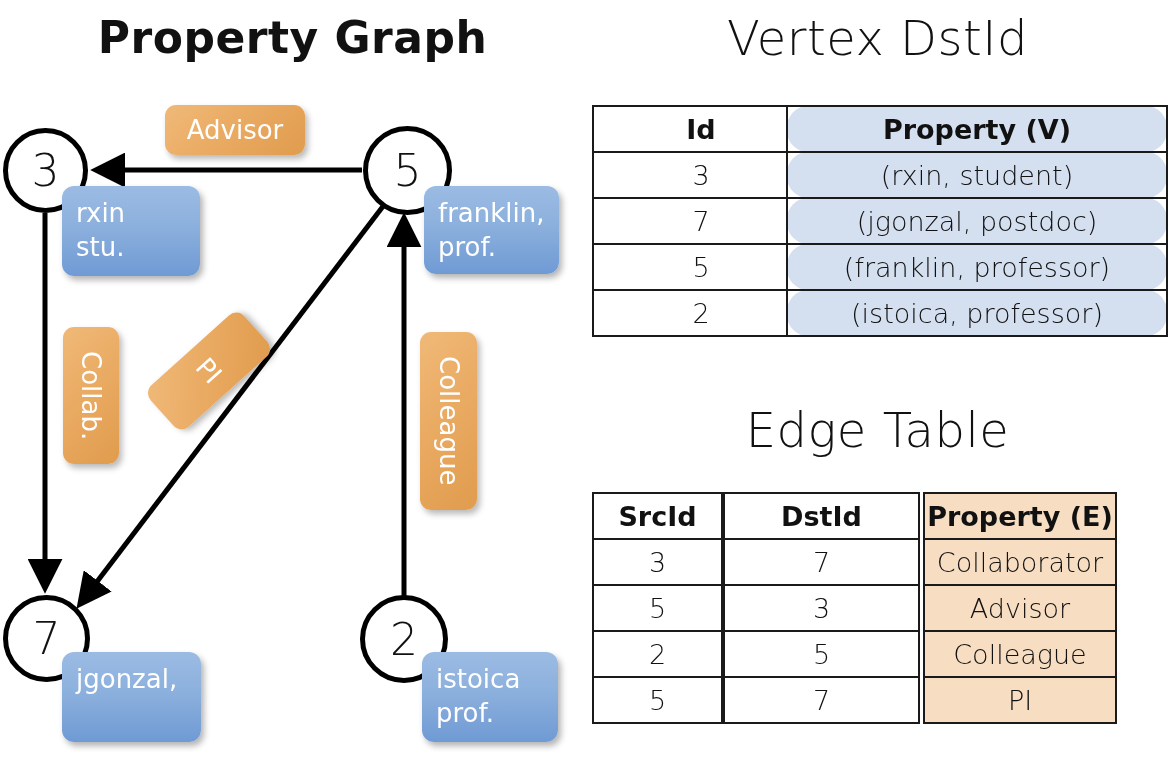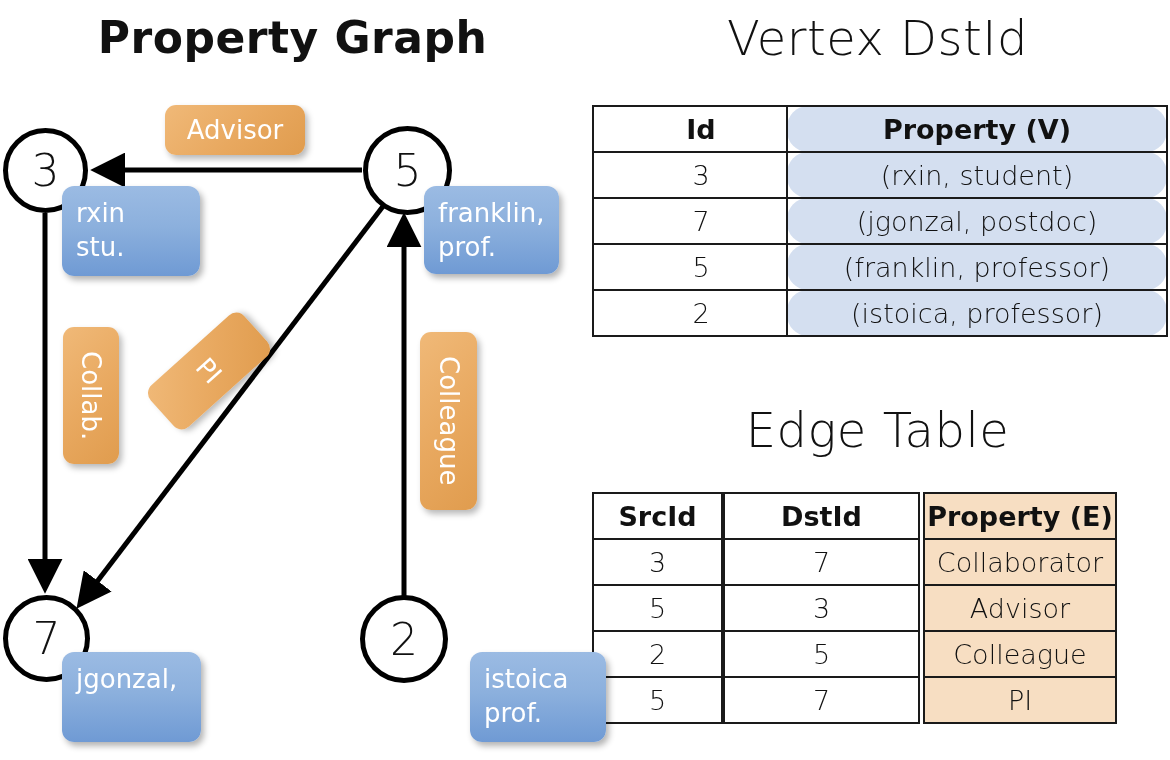--- a/index.html
+++ b/index.html
@@ -134,21 +134,21 @@
 
     <div class="prop-box" style="left:424px;top:186px;width:135px;height:88px;">
       <span>franklin,</span>
       <span>prof.</span>
     </div>
 
     <div class="prop-box" style="left:62px;top:652px;width:139px;height:90px;">
       <span>jgonzal,</span>
     </div>
 
-    <div class="prop-box" style="left:422px;top:652px;width:136px;height:90px;margin-left:48px;">
+    <div class="prop-box" style="left:422px;top:652px;width:136px;height:90px;">
       <span>istoica</span>
       <span>prof.</span>
     </div>
 
     <div class="edge-label" style="left:165px;top:105px;width:140px;height:50px;">Advisor</div>
 
     <div class="edge-label" style="left:63px;top:327px;width:56px;height:137px;">
       <span class="vert-text">Collab.</span>
     </div>
 

